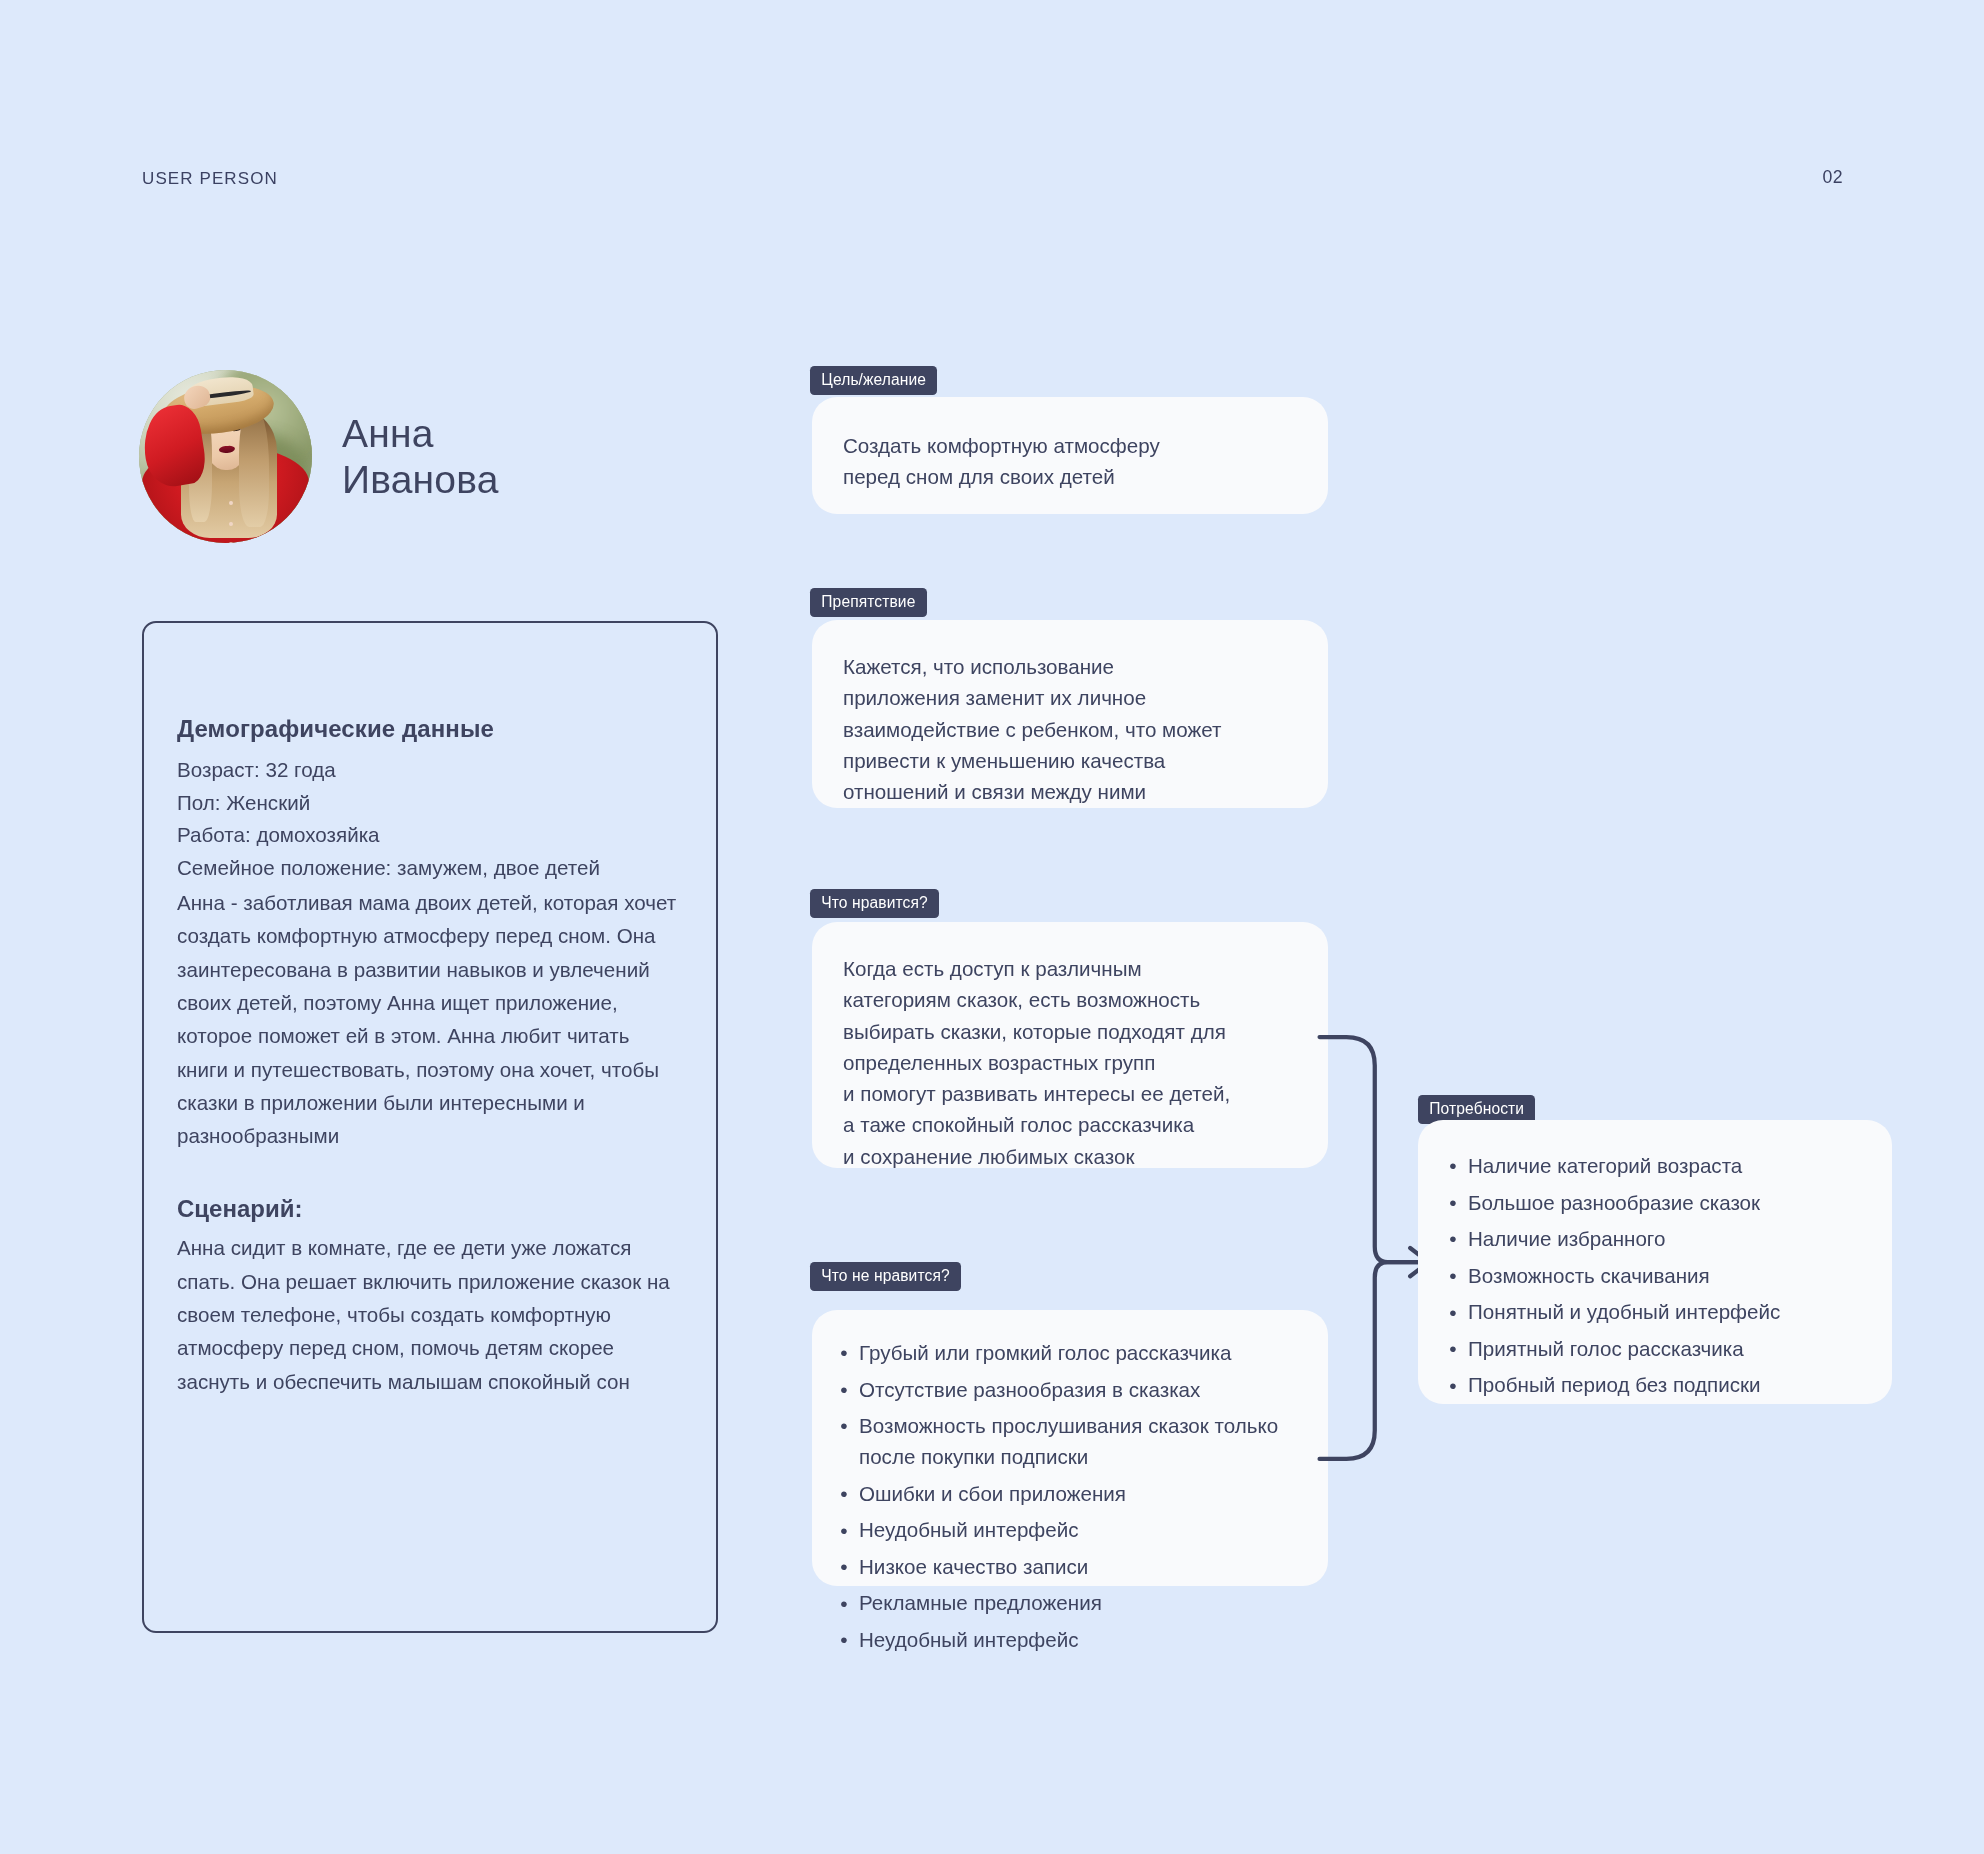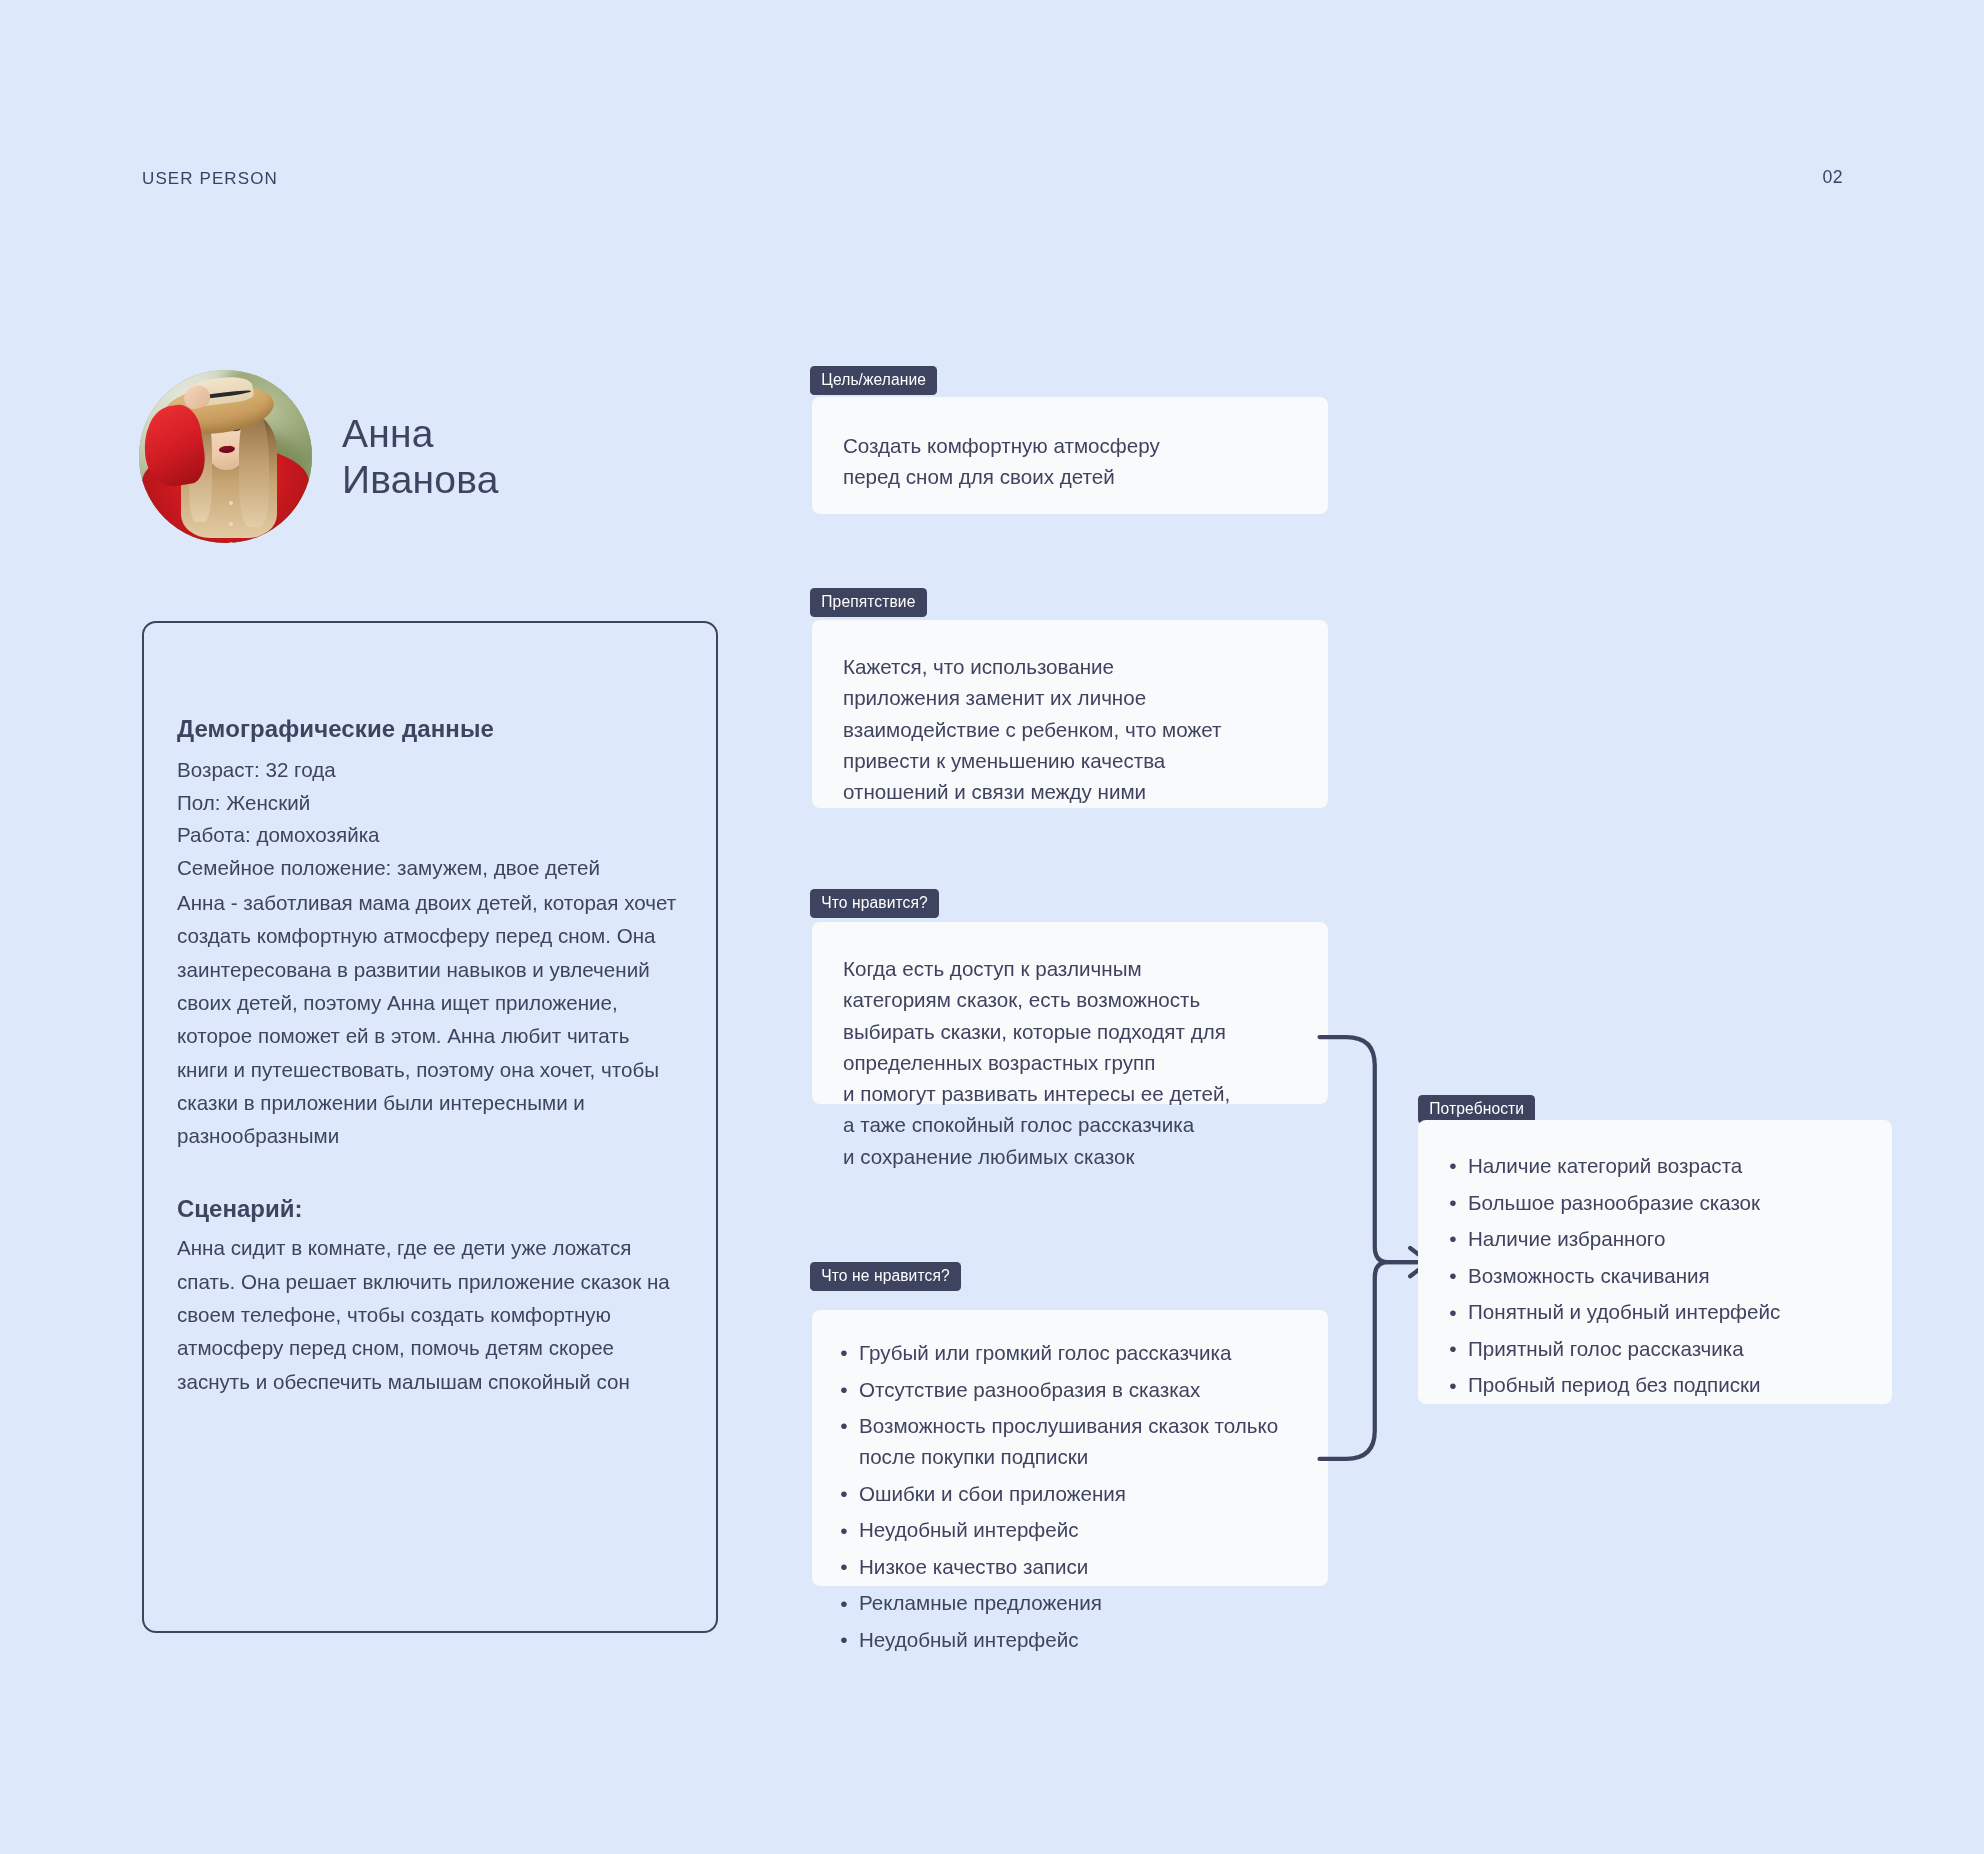--- a/index.html
+++ b/index.html
@@ -181,21 +181,21 @@
     padding: 6.4px 11.3px 7px 11.3px;
     border-radius: 4.3px;
     letter-spacing: 0.1px;
     line-height: 1;
     white-space: nowrap;
   }
 
   .wcard {
     position: absolute;
     background: #f9fafc;
-    border-radius: 8px;
+    border-radius: 25px;
   }
   .wcard .body {
     font-size: 20.6px;
     line-height: 1.52;
     color: #3e4460;
     white-space: pre-line;
   }
   .wcard ul {
     list-style: none;
     font-size: 20.6px;
@@ -216,21 +216,21 @@
     line-height: 1.5;
   }
 
   
   #card-goal     { left:812px; top:397px;  width:516px; height:117px; padding:33px 0 0 31px; }
   #chip-goal     { left:810px; top:366px; }
 
   #card-obstacle { left:812px; top:620px;  width:516px; height:188px; padding:31px 0 0 31px; }
   #chip-obstacle { left:810px; top:588px; }
 
-  #card-likes    { left:812px; top:922px; width:516px; height:182px; padding:31px 0 0 31px; }
+  #card-likes    { left:812px; top:922px; width:516px; height:246px; padding:31px 0 0 31px; }
   #chip-likes    { left:810px; top:889px; }
 
   #card-dislikes { left:812px; top:1310px; width:516px; height:276px; padding:28px 0 0 24px; }
   #chip-dislikes { left:810px; top:1262px; }
 
   #card-needs    { left:1418px; top:1120px; width:474px; height:284px; padding:31px 0 0 27px; }
   #chip-needs    { left:1418px; top:1095px; }
 
   
   .connector {

